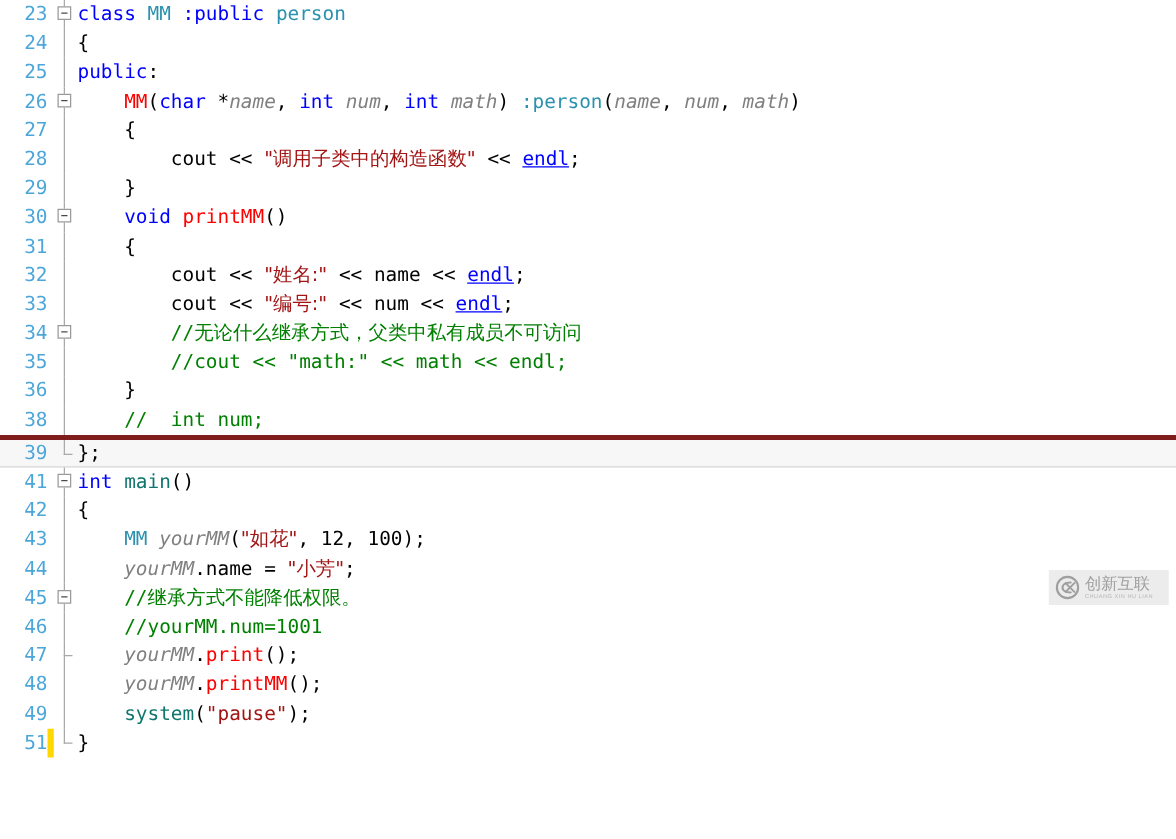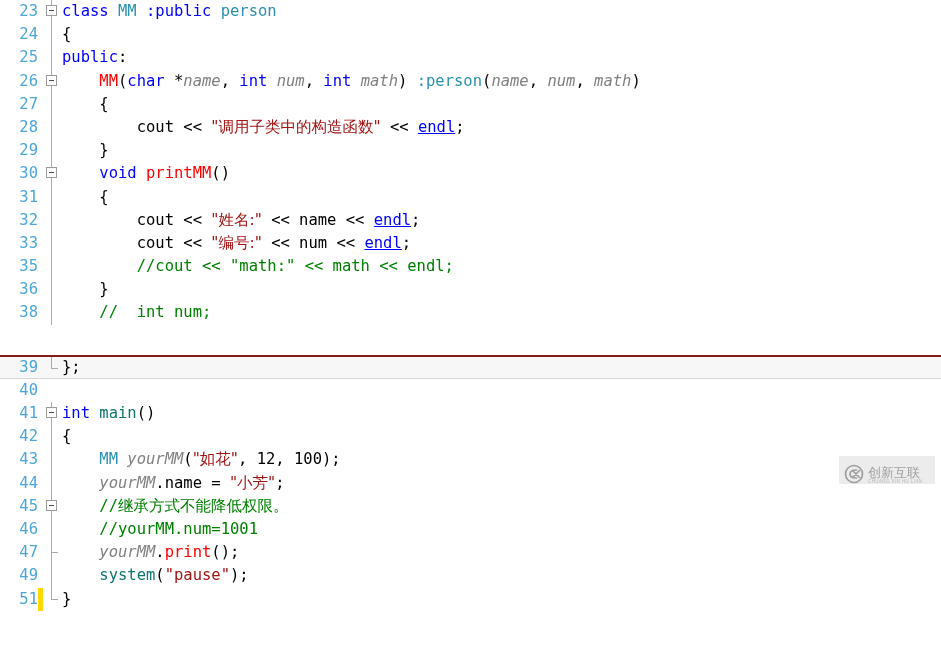--- a/index.html
+++ b/index.html
@@ -26,25 +26,24 @@
   .line {
     position: relative;
     height: 23.2px;
     line-height: 23.2px;
     white-space: pre;
     font-size: 15.5px;
     letter-spacing: 0px;
   }
   .line.current {
     background: #f7f7f7;
-    border-top: 2px solid #7f1d1d;
+    border-top: 4px solid #7f1d1d;
     border-bottom: 1px solid #d8d8d8;
     height: 21.2px;
     line-height: 21.2px;
-    margin-top: 30px;
   }
 
   
   .ln {
     display: inline-block;
     width: 38px;
     text-align: right;
     color: #4da6d9;
     font-size: 15.5px;
     vertical-align: top;
@@ -122,21 +121,21 @@
   
   .cjk { font-family: "DejaVu Sans", "Liberation Sans", sans-serif; }
 
   
   .watermark {
     position: absolute;
     right: 6px; bottom: 8px;
     width: 96px; height: 28px;
     background: #ebebeb;
     display: flex;
-    align-items: flex-end;
+    align-items: center;
     gap: 4px;
     padding: 0 5px;
     box-sizing: border-box;
     opacity: 0.95;
   }
   .watermark .cx {
     width: 20px; height: 20px;
     flex: 0 0 20px;
   }
   .watermark .wm-text { line-height: 1; }
@@ -166,32 +165,33 @@
       <div class="line"><span class="ln">24</span><span class="changebar"></span><span class="fold"><span class="vline"></span></span><span class="ctext"><span class="t-plain">{</span></span></div>
       <div class="line"><span class="ln">25</span><span class="changebar"></span><span class="fold"><span class="vline"></span></span><span class="ctext"><span class="t-kw">public</span><span class="t-plain">:</span></span></div>
       <div class="line"><span class="ln">26</span><span class="changebar"></span><span class="fold"><span class="vline half-up"></span><span class="vline half-down"></span><span class="box"></span></span><span class="ctext"><span class="t-plain">    </span><span class="t-func">MM</span><span class="t-plain">(</span><span class="t-kw">char</span><span class="t-plain"> *</span><span class="t-var">name</span><span class="t-plain">, </span><span class="t-kw">int</span><span class="t-plain"> </span><span class="t-var">num</span><span class="t-plain">, </span><span class="t-kw">int</span><span class="t-plain"> </span><span class="t-var">math</span><span class="t-plain">) </span><span class="t-type">:person</span><span class="t-plain">(</span><span class="t-var">name</span><span class="t-plain">, </span><span class="t-var">num</span><span class="t-plain">, </span><span class="t-var">math</span><span class="t-plain">)</span></span></div>
       <div class="line"><span class="ln">27</span><span class="changebar"></span><span class="fold"><span class="vline"></span></span><span class="ctext"><span class="t-plain">    {</span></span></div>
       <div class="line"><span class="ln">28</span><span class="changebar"></span><span class="fold"><span class="vline"></span></span><span class="ctext"><span class="t-plain">        cout &lt;&lt; </span><span class="t-str cjk">"调用子类中的构造函数"</span><span class="t-plain"> &lt;&lt; </span><span class="t-stream">endl</span><span class="t-plain">;</span></span></div>
       <div class="line"><span class="ln">29</span><span class="changebar"></span><span class="fold"><span class="vline"></span></span><span class="ctext"><span class="t-plain">    }</span></span></div>
       <div class="line"><span class="ln">30</span><span class="changebar"></span><span class="fold"><span class="vline half-up"></span><span class="vline half-down"></span><span class="box"></span></span><span class="ctext"><span class="t-plain">    </span><span class="t-kw">void</span><span class="t-plain"> </span><span class="t-func">printMM</span><span class="t-plain">()</span></span></div>
       <div class="line"><span class="ln">31</span><span class="changebar"></span><span class="fold"><span class="vline"></span></span><span class="ctext"><span class="t-plain">    {</span></span></div>
       <div class="line"><span class="ln">32</span><span class="changebar"></span><span class="fold"><span class="vline"></span></span><span class="ctext"><span class="t-plain">        cout &lt;&lt; </span><span class="t-str cjk">"姓名:"</span><span class="t-plain"> &lt;&lt; name &lt;&lt; </span><span class="t-stream">endl</span><span class="t-plain">;</span></span></div>
       <div class="line"><span class="ln">33</span><span class="changebar"></span><span class="fold"><span class="vline"></span></span><span class="ctext"><span class="t-plain">        cout &lt;&lt; </span><span class="t-str cjk">"编号:"</span><span class="t-plain"> &lt;&lt; num &lt;&lt; </span><span class="t-stream">endl</span><span class="t-plain">;</span></span></div>
+      <div class="line"><span class="ln">34</span><span class="changebar"></span><span class="fold"><span class="vline half-up"></span><span class="vline half-down"></span><span class="box"></span></span><span class="ctext"><span class="t-cmt">        //</span><span class="t-cmt cjk">无论什么继承方式，父类中私有成员不可访问</span></span></div>
       <div class="line"><span class="ln">35</span><span class="changebar"></span><span class="fold"><span class="vline"></span></span><span class="ctext"><span class="t-cmt">        //cout &lt;&lt; "math:" &lt;&lt; math &lt;&lt; endl;</span></span></div>
       <div class="line"><span class="ln">36</span><span class="changebar"></span><span class="fold"><span class="vline"></span></span><span class="ctext"><span class="t-plain">    }</span></span></div>
       <div class="line"><span class="ln">38</span><span class="changebar"></span><span class="fold"><span class="vline"></span></span><span class="ctext"><span class="t-cmt">    //  int num;</span></span></div>
       <div class="line current"><span class="ln">39</span><span class="changebar"></span><span class="fold"><span class="vline half-up"></span><span class="tick"></span></span><span class="ctext"><span class="t-plain">};</span></span></div>
-      <div class="line"><span class="ln">40</span><span class="changebar"></span><span class="fold"></span><span class="ctext"></span></div>
       <div class="line"><span class="ln">41</span><span class="changebar"></span><span class="fold"><span class="vline half-up"></span><span class="vline half-down"></span><span class="box"></span></span><span class="ctext"><span class="t-kw">int</span><span class="t-plain"> </span><span class="t-fn-mag">main</span><span class="t-plain">()</span></span></div>
       <div class="line"><span class="ln">42</span><span class="changebar"></span><span class="fold"><span class="vline"></span></span><span class="ctext"><span class="t-plain">{</span></span></div>
       <div class="line"><span class="ln">43</span><span class="changebar"></span><span class="fold"><span class="vline"></span></span><span class="ctext"><span class="t-plain">    </span><span class="t-type">MM</span><span class="t-plain"> </span><span class="t-var">yourMM</span><span class="t-plain">(</span><span class="t-str cjk">"如花"</span><span class="t-plain">, </span><span class="t-num">12</span><span class="t-plain">, </span><span class="t-num">100</span><span class="t-plain">);</span></span></div>
       <div class="line"><span class="ln">44</span><span class="changebar"></span><span class="fold"><span class="vline"></span></span><span class="ctext"><span class="t-plain">    </span><span class="t-var">yourMM</span><span class="t-plain">.name = </span><span class="t-str cjk">"小芳"</span><span class="t-plain">;</span></span></div>
       <div class="line"><span class="ln">45</span><span class="changebar"></span><span class="fold"><span class="vline half-up"></span><span class="vline half-down"></span><span class="box"></span></span><span class="ctext"><span class="t-cmt">    //</span><span class="t-cmt cjk">继承方式不能降低权限。</span></span></div>
       <div class="line"><span class="ln">46</span><span class="changebar"></span><span class="fold"><span class="vline"></span></span><span class="ctext"><span class="t-cmt">    //yourMM.num=1001</span></span></div>
       <div class="line"><span class="ln">47</span><span class="changebar"></span><span class="fold"><span class="vline"></span><span class="tick"></span></span><span class="ctext"><span class="t-plain">    </span><span class="t-var">yourMM</span><span class="t-plain">.</span><span class="t-func">print</span><span class="t-plain">();</span></span></div>
+      <div class="line"><span class="ln">48</span><span class="changebar"></span><span class="fold"><span class="vline"></span></span><span class="ctext"><span class="t-plain">    </span><span class="t-var">yourMM</span><span class="t-plain">.</span><span class="t-func">printMM</span><span class="t-plain">();</span></span></div>
       <div class="line"><span class="ln">49</span><span class="changebar"></span><span class="fold"><span class="vline"></span></span><span class="ctext"><span class="t-fn-mag">    system</span><span class="t-plain">(</span><span class="t-str">"pause"</span><span class="t-plain">);</span></span></div>
       <div class="line"><span class="ln">51</span><span class="changebar yellow"></span><span class="fold"><span class="vline half-up"></span><span class="tick"></span></span><span class="ctext"><span class="t-plain">}</span></span></div>
     </div>
 
   <div class="watermark">
     <svg class="cx" viewBox="0 0 40 40">
       <circle cx="20" cy="20" r="17" fill="none" stroke="#9a9a9a" stroke-width="3.4"></circle>
       <path d="M25 12 C16 12, 12 16, 12 20 C12 24, 16 28, 25 28" fill="none" stroke="#9a9a9a" stroke-width="3.4" stroke-linecap="round"></path>
       <path d="M17 13 L31 27 M31 13 L17 27" fill="none" stroke="#9a9a9a" stroke-width="3.2" stroke-linecap="round"></path>
     </svg>

